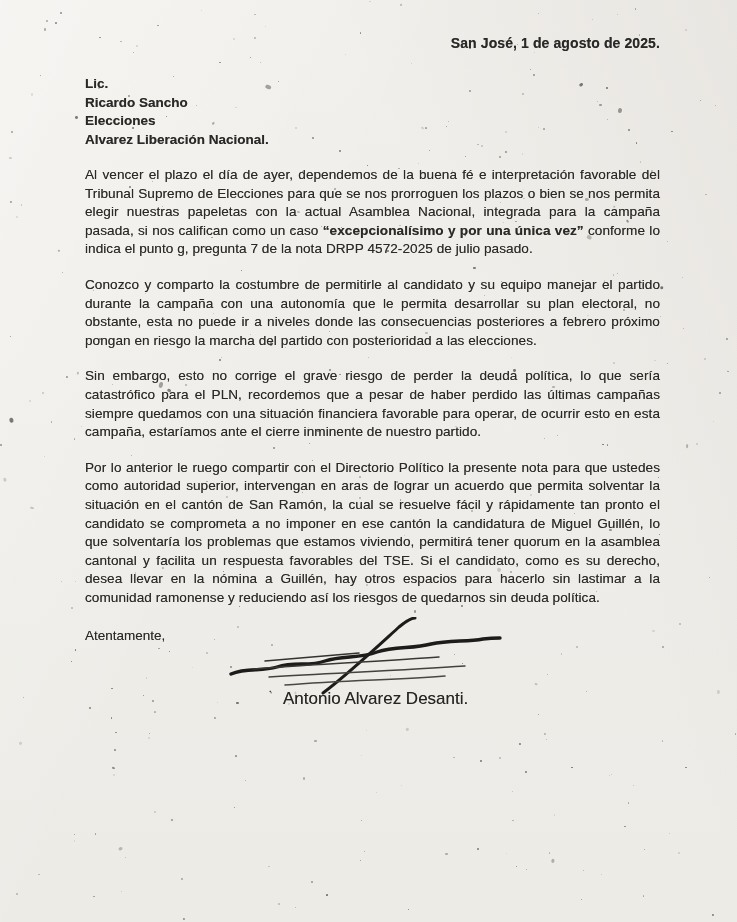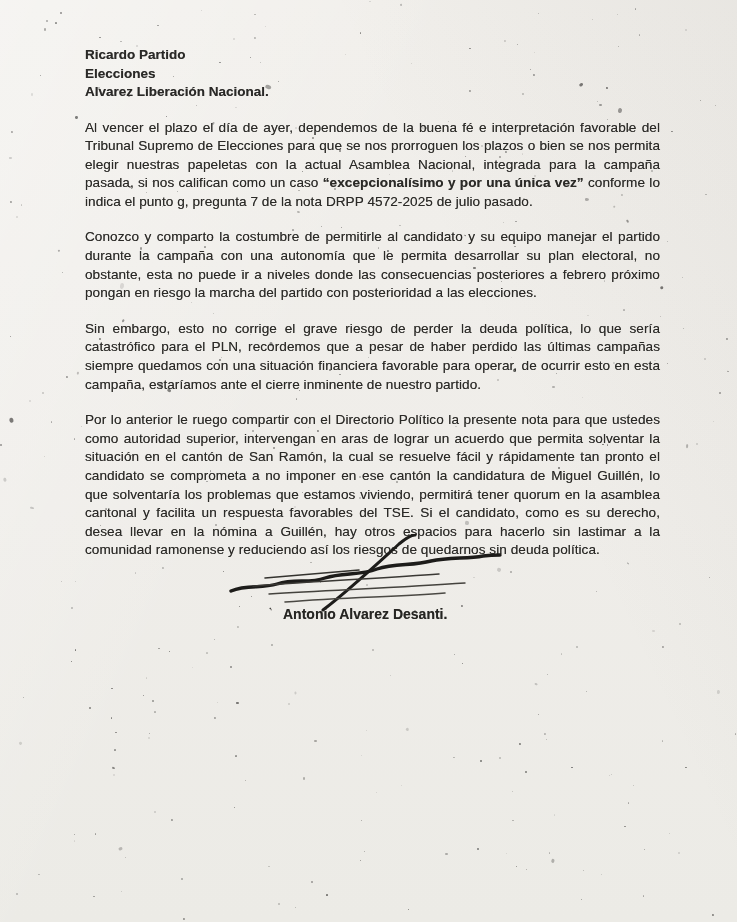--- a/index.html
+++ b/index.html
@@ -99,59 +99,62 @@
     position: absolute;
     left: 142px;
     top: -26px;
     width: 275px;
     height: 80px;
   }
   .sig-name {
     position: absolute;
     left: 198px;
     top: 46px;
-    font-size: 14px;
-    font-weight: bold;
+    font-size: 17px;
+    font-weight: normal;
     color: #262522;
     text-shadow: 0 0 0.5px rgba(30,30,30,0.5);
   }
   .sig-tick {
     position: absolute;
     left: 186px;
     top: 44px;
     font-size: 13px;
     color: #3a3935;
     transform: rotate(-35deg);
   }
 </style>
 </head>
 <body>
 
 <div class="page">
   <div class="content">
 
 
+    <div class="dateline">San José, 1 de agosto de 2025.</div>
 
     <div class="recipient">
-      <div>Ricardo Partido</div>
+      <div>Lic.</div>
+      <div>Ricardo Sancho</div>
       <div>Elecciones</div>
       <div>Alvarez Liberación Nacional.</div>
     </div>
 
 
 
     <p class="body-par"><span>Al vencer el plazo el día de ayer, dependemos de la buena fé e interpretación favorable del Tribunal Supremo de Elecciones para que se nos prorroguen los plazos o bien se nos permita elegir nuestras papeletas con la actual Asamblea Nacional, integrada para la campaña pasada, si nos califican como un caso </span><b>“excepcionalísimo y por una única vez”</b><span> conforme lo indica el punto g, pregunta 7 de la nota DRPP 4572-2025 de julio pasado.</span></p>
 
     <p class="body-par">Conozco y comparto la costumbre de permitirle al candidato y su equipo manejar el partido durante la campaña con una autonomía que le permita desarrollar su plan electoral, no obstante, esta no puede ir a niveles donde las consecuencias posteriores a febrero próximo pongan en riesgo la marcha del partido con posterioridad a las elecciones.</p>
 
     <p class="body-par">Sin embargo, esto no corrige el grave riesgo de perder la deuda política, lo que sería catastrófico para el PLN, recordemos que a pesar de haber perdido las últimas campañas siempre quedamos con una situación financiera favorable para operar, de ocurrir esto en esta campaña, estaríamos ante el cierre inminente de nuestro partido.</p>
 
     <p class="body-par">Por lo anterior le ruego compartir con el Directorio Político la presente nota para que ustedes como autoridad superior, intervengan en aras de lograr un acuerdo que permita solventar la situación en el cantón de San Ramón, la cual se resuelve fácil y rápidamente tan pronto el candidato se comprometa a no imponer en ese cantón la candidatura de Miguel Guillén, lo que solventaría los problemas que estamos viviendo, permitirá tener quorum en la asamblea cantonal y facilita un respuesta favorables del TSE. Si el candidato, como es su derecho, desea llevar en la nómina a Guillén, hay otros espacios para hacerlo sin lastimar a la comunidad ramonense y reduciendo así los riesgos de quedarnos sin deuda política.</p>
 
 
+    <div class="closing">Atentamente,</div>
 
     <div class="signature-area">
       <svg class="signature-scribble" viewBox="0 0 275 80" fill="none" xmlns="http://www.w3.org/2000/svg">
         <path d="M4 57 C20 50, 34 55, 50 50 C68 44, 82 50, 98 44 C116 38, 132 42, 150 35 C168 29, 186 32, 204 27 C222 23, 240 25, 256 22 C264 21, 270 21, 273 21" stroke="#1d1c1a" stroke-width="3.4" stroke-linecap="round"></path>
         <path d="M96 76 C120 58, 150 30, 172 10 C178 5, 184 1, 188 1" stroke="#1d1c1a" stroke-width="3" stroke-linecap="round"></path>
         <path d="M38 44 L132 36" stroke="#34332f" stroke-width="1.6" stroke-linecap="round"></path>
         <path d="M26 52 C90 47, 160 44, 212 40" stroke="#3a3834" stroke-width="1.5" stroke-linecap="round"></path>
         <path d="M42 60 C110 56, 180 53, 238 49" stroke="#44423d" stroke-width="1.4" stroke-linecap="round"></path>
         <path d="M58 68 C120 63, 170 63, 218 59" stroke="#4a4843" stroke-width="1.6" stroke-linecap="round"></path>
       </svg>

